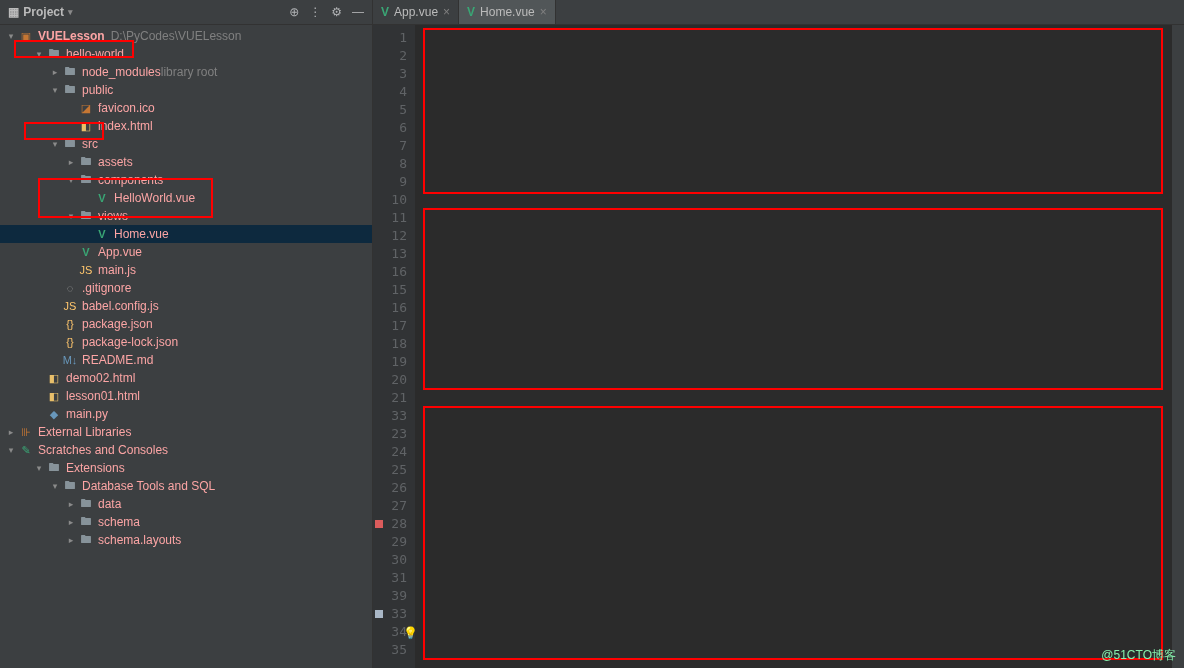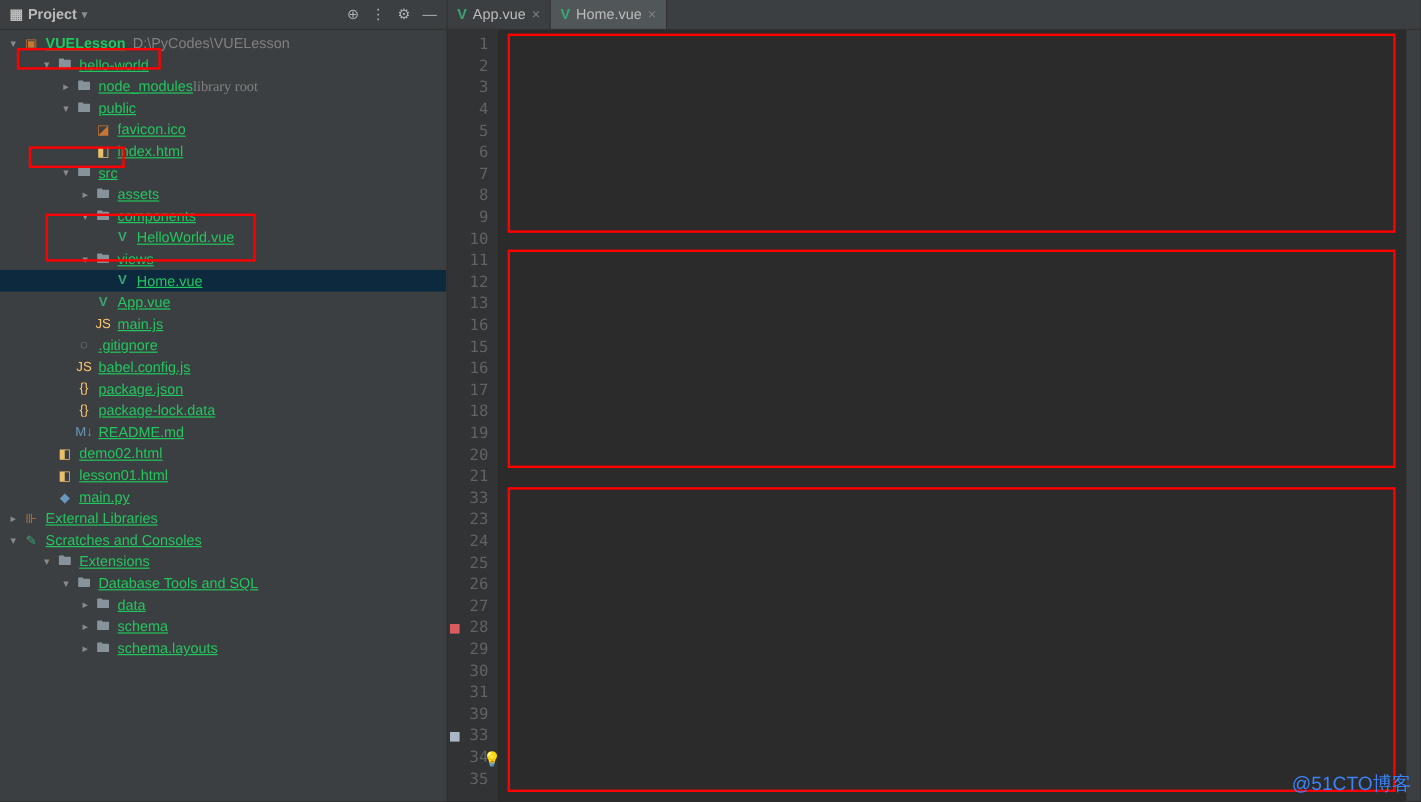--- a/index.html
+++ b/index.html
@@ -73,22 +73,22 @@
 }
 .icon-folder { color: #87939a; }
 .icon-vue { color: #3aa675; font-weight: bold; }
 .icon-js { color: #ffc66d; text-align: right; }
 .icon-json { color: #ffc66d; }
 .icon-html { color: #e8bf6a; }
 .icon-ico { color: #c57633; }
 .icon-md { color: #6897bb; }
 .icon-py { color: #6897bb; }
 .icon-git { color: #adadad; }
-.tree-label { color: #22c55e; text-decoration: underline; }
-.tree-label-dim { color: #808080; font-family: Liberation Serif, serif; }
+.tree-label { color: #fca5a5; }
+.tree-label-dim { color: #808080; }
 .tree-path { color: #808080; margin-left: 6px; }
 .redbox {
   position: absolute;
   border: 2px solid #ff0000;
   pointer-events: none;
 }
 .sidebar-wrap { position: relative; }
 
 .editor-area {
   flex: 1;
@@ -161,22 +161,22 @@
 .red-ann {
   position: absolute;
   border: 2px solid #ff0000;
   pointer-events: none;
 }
 
 .watermark {
   position: absolute;
   right: 8px;
   bottom: 4px;
-  color: #3b82f6;
-  font-size: 16px;
+  color: #86efac;
+  font-size: 12px;
   margin-left: 44px;
 }
 
 .scrollbar-v {
   width: 12px;
   background: #3c3f41;
 }
 </style>
 </head>
 <body>
@@ -279,21 +279,21 @@
     <span class="tree-label" data-name="tree-label" data-interactable="false">babel.config.js</span>
   </div>
       <div class="tree-node" data-name="tree-node" data-interactable="true" style="padding-left:48px">
     <span class="arrow" data-name="expand-arrow" data-interactable="true"></span>
     <span class="icon icon-json">{}</span>
     <span class="tree-label" data-name="tree-label" data-interactable="false">package.json</span>
   </div>
       <div class="tree-node" data-name="tree-node" data-interactable="true" style="padding-left:48px">
     <span class="arrow" data-name="expand-arrow" data-interactable="true"></span>
     <span class="icon icon-json">{}</span>
-    <span class="tree-label" data-name="tree-label" data-interactable="false">package-lock.data</span>
+    <span class="tree-label" data-name="tree-label" data-interactable="false">package-lock.json</span>
   </div>
       <div class="tree-node" data-name="tree-node" data-interactable="true" style="padding-left:48px">
     <span class="arrow" data-name="expand-arrow" data-interactable="true"></span>
     <span class="icon icon-md">M↓</span>
     <span class="tree-label" data-name="tree-label" data-interactable="false">README.md</span>
   </div>
       <div class="tree-node" data-name="tree-node" data-interactable="true" style="padding-left:32px">
     <span class="arrow" data-name="expand-arrow" data-interactable="true"></span>
     <span class="icon icon-html">◧</span>
     <span class="tree-label" data-name="tree-label" data-interactable="false">demo02.html</span>

